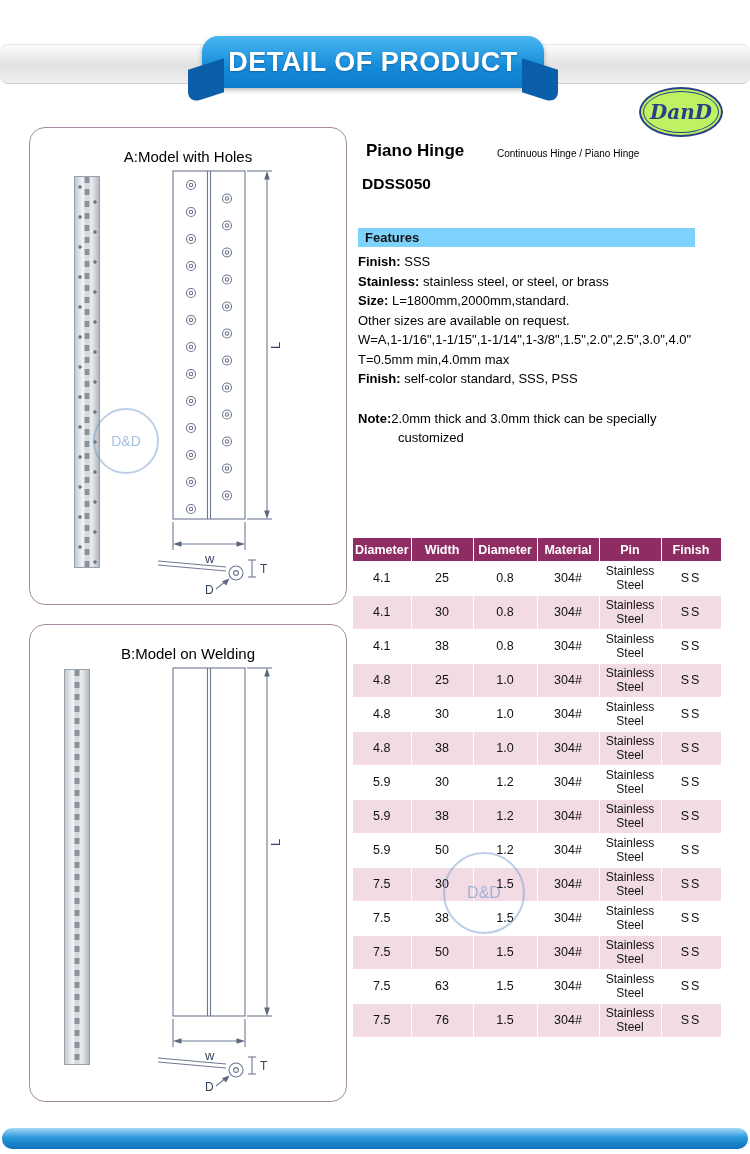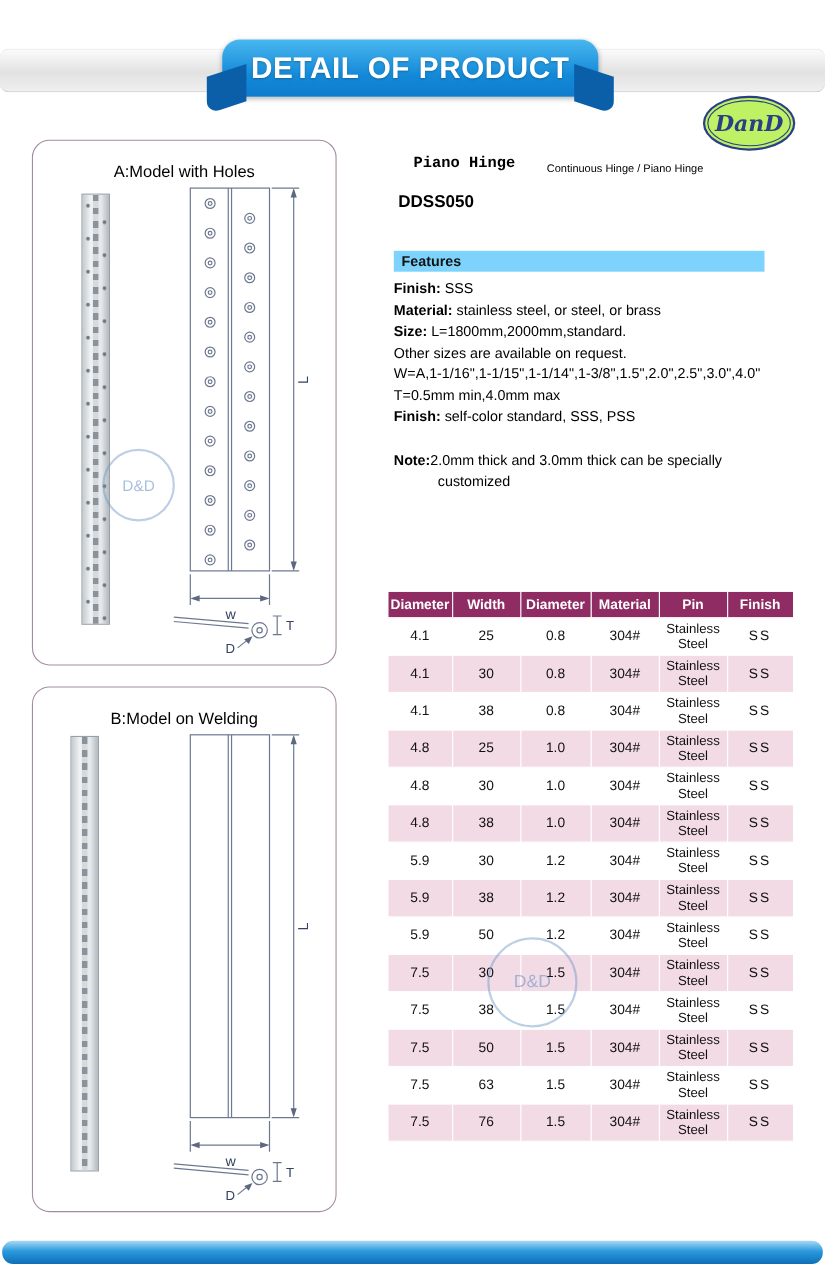--- a/index.html
+++ b/index.html
@@ -22,21 +22,21 @@
     text-shadow:0 1px 2px rgba(0,0,0,.25); }
 
   .logo { position:absolute; right:27px; top:87px; width:84px; height:50px;
     border:2px solid #2b3f87; border-radius:50%;
     display:flex; align-items:center; justify-content:center; background:#bef264; }
   .logo::before { content:''; position:absolute; inset:2px; border:1px solid #2b3f87; border-radius:50%; }
   .logo-text { font-family:"DejaVu Serif", serif; font-style:italic; font-weight:bold;
     font-size:20px; color:#2b3f87; position:relative; }
 
   
-  .panel { position:absolute; width:277px; height:478px; background:#fff;
+  .panel { position:absolute; width:318px; height:478px; background:#fff;
     border:1px solid #a58ba1; border-radius:16px; }
   .panel-a { left:29px; top:127px; }
   .panel-b { left:29px; top:624px; }
   .panel-title { text-align:center; margin-top:20px; font-size:15px; color:#000; }
 
   .photo-strip { position:absolute; width:26px;
     background:linear-gradient(90deg,#c3c9ce,#eff2f4 30%,#e4e8eb 72%,#b2b8bf);
     border:1px solid #99a1a8; }
   .strip-a { left:44px; top:48px; height:392px; }
   .strip-b { left:34px; top:44px; height:396px; }
@@ -48,21 +48,21 @@
       radial-gradient(circle at 3px 8px,#6f7880 1.4px,transparent 2px),
       radial-gradient(circle at 3px 8px,#6f7880 1.4px,transparent 2px);
     background-size:7px 30px,7px 30px; background-repeat:repeat-y,repeat-y;
     background-position:2px 2px,17px 17px; }
 
   .drawing  { position:absolute; left:128px; top:38px; }
   .xsection { position:absolute; left:126px; top:418px; }
   svg text { font-family:"Liberation Sans", sans-serif; }
 
   
-  .product-title    { position:absolute; left:376px; top:141px; font-size:14px; font-weight:bold;font-family:Liberation Mono, monospace; }
+  .product-title    { position:absolute; left:366px; top:141px; font-size:17px; font-weight:bold; }
   .product-model    { position:absolute; left:362px; top:175px; font-size:15.5px; font-weight:bold; }
   .product-category { position:absolute; left:497px; top:148px; font-size:10px; font-weight:normal; }
 
   .features-bar { position:absolute; left:358px; top:228px; width:337px; height:19px;
     background:#7dd3fc; font-size:13px; font-weight:bold; line-height:19px; padding-left:7px; color:#111; }
   .features { position:absolute; left:358px; top:252px; width:362px; font-size:13px; }
   .feature-line { line-height:19.5px; white-space:nowrap; }
   .feature-line b { font-weight:bold; }
   .feature-line.gap { margin-top:20px; }
   .feature-line.indent { padding-left:40px; }
@@ -241,21 +241,21 @@
     </svg>
   </div>
 
   <div class="product-title">Piano Hinge</div>
   <div class="product-model">DDSS050</div>
   <div class="product-category">Continuous Hinge / Piano Hinge</div>
 
   <div class="features-bar">Features</div>
   <div class="features">
       <p class="feature-line"><b>Finish:</b> SSS</p>
-      <p class="feature-line"><b>Material:</b> stainless steel, or steel, or brass</p>
+      <p class="feature-line"><b>Stainless:</b> stainless steel, or steel, or brass</p>
       <p class="feature-line"><b>Size:</b> L=1800mm,2000mm,standard.</p>
       <p class="feature-line">Other sizes are available on request.</p>
       <p class="feature-line">W=A,1-1/16",1-1/15",1-1/14",1-3/8",1.5",2.0",2.5",3.0",4.0"</p>
       <p class="feature-line">T=0.5mm min,4.0mm max</p>
       <p class="feature-line"><b>Finish:</b> self-color standard, SSS, PSS</p>
       <p class="feature-line gap"><b>Note:</b>2.0mm thick and 3.0mm thick can be specially</p>
       <p class="feature-line indent">customized</p>
     </div>
 
   <table class="spec-table">

